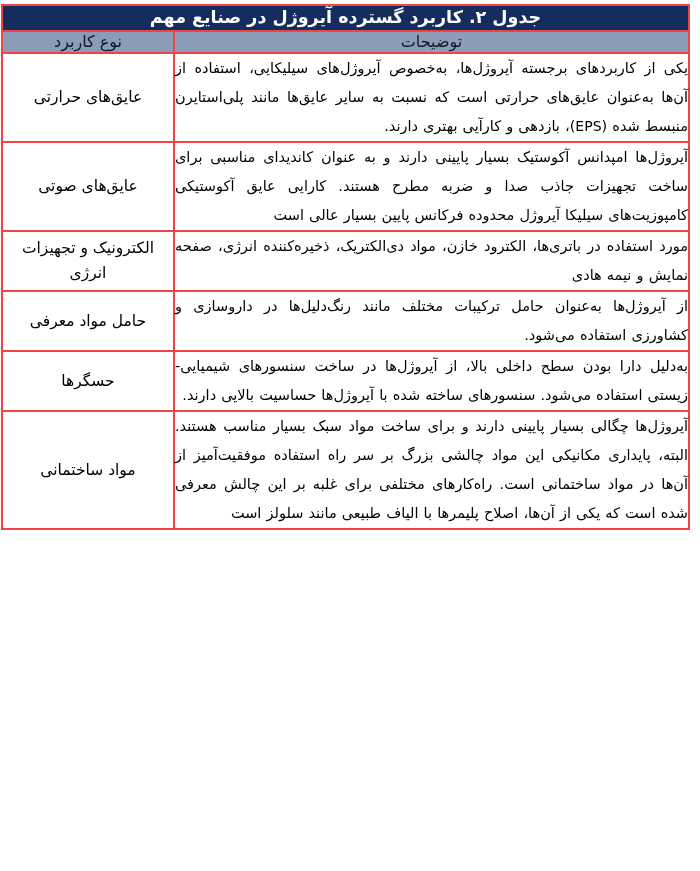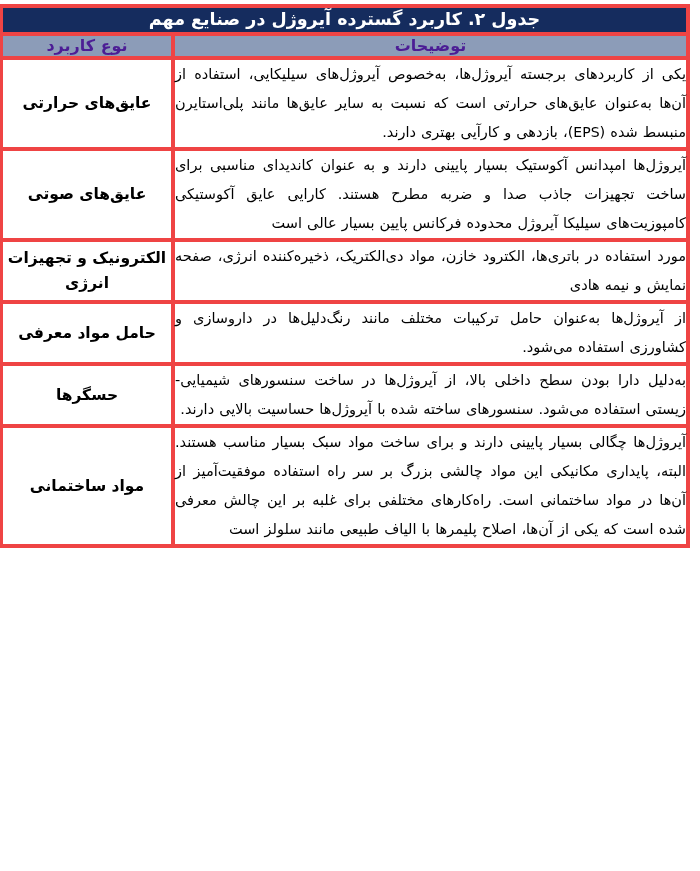--- a/index.html
+++ b/index.html
@@ -24,49 +24,49 @@
     padding: 4px 10px 5px 3px;
   }
   table.doc-table {
     width: 687px;
     border-collapse: collapse;
     table-layout: fixed;
     border: 1px solid #000000;
   }
   table.doc-table td,
   table.doc-table th {
-    border: 4px solid #ef4444;
+    border: 2px solid #ef4444;
     vertical-align: middle;
     padding: 0;
   }
   
   .title-cell {
     background: #152c5e;
     color: #ffffff;
     text-align: center;
     font-weight: bold;
     font-size: 17.5px;
     line-height: 1.35;
     padding: 8px 6px 10px 6px;
     border: 1px solid #152c5e;
     letter-spacing: 0;
   }
   
   .colhead {
     background: #8c9cb8;
-    color: #4c1d95;
+    color: #0f172a;
     font-size: 16px;
-    font-weight: bold;
+    font-weight: normal;
     padding: 9px 6px 10px 6px;
     line-height: 1.3;
   }
   
   .cat-cell {
     text-align: center;
-    font-weight: bold;
+    font-weight: normal;
     font-size: 15.5px;
     line-height: 1.65;
     padding: 6px 7px 7px 7px;
     width: 172px;
   }
   .desc-cell {
     text-align: justify;
     text-align-last: right;
     font-size: 14.5px;
     line-height: 2.0;

